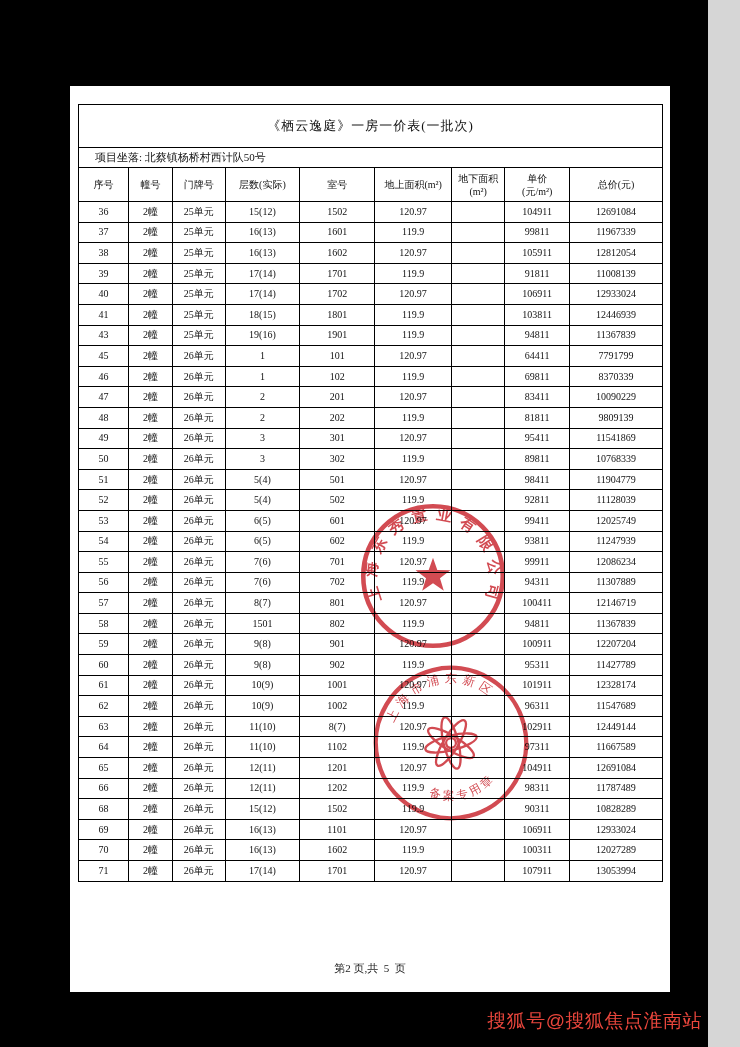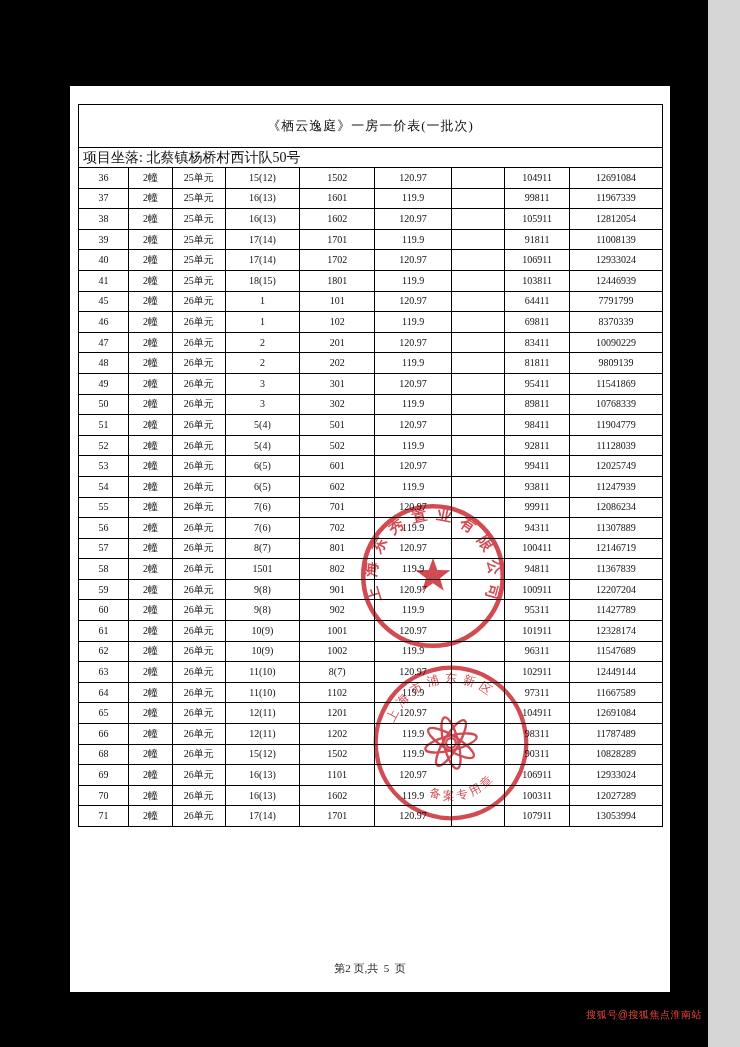--- a/index.html
+++ b/index.html
@@ -39,22 +39,22 @@
   .title-row th{
     height:42px;
     font-size:13px;
     letter-spacing:1px;
     font-weight:normal;
   }
   .project-row th{
     height:19px;
     text-align:left;
     font-weight:normal;
-    font-size:14px;
-    padding-left:4px;
+    font-size:11px;
+    padding-left:16px;
   }
   .header-row th{
     height:33px;
     font-weight:normal;
     white-space:pre-line;
     line-height:1.3;
   }
   .price-table tbody td{
     height:19.6px;
     line-height:1;
@@ -65,21 +65,21 @@
     bottom:16px;
     text-align:center;
     font-size:11px;
     color:#222;
     white-space:pre;
   }
   .watermark{
     position:absolute;
     right:6px;
     top:1008px;
-    font-size:10px;
+    font-size:19px;
     font-family:"Liberation Sans","DejaVu Sans",sans-serif;
     color:#e9463c;
     font-weight:500;
     letter-spacing:.5px;
   }
   .stamp{
     position:absolute;
     color:#c8232c;
     opacity:.82;
     mix-blend-mode:multiply;
@@ -107,20 +107,33 @@
         <col style="width:11.1%">
         <col style="width:15.9%">
       </colgroup>
       <thead>
         <tr class="title-row">
           <th colspan="9">《栖云逸庭》一房一价表(一批次)</th>
         </tr>
         <tr class="project-row">
           <th colspan="9">项目坐落: 北蔡镇杨桥村西计队50号</th>
         </tr>
+        <tr class="header-row" id="header-row">
+            <th>序号</th>
+            <th>幢号</th>
+            <th>门牌号</th>
+            <th>层数(实际)</th>
+            <th>室号</th>
+            <th>地上面积(m²)</th>
+            <th>地下面积
+(m²)</th>
+            <th>单价
+(元/m²)</th>
+            <th>总价(元)</th>
+          </tr>
       </thead>
       <tbody id="table-body">
           <tr>
             <td>36</td>
             <td>2幢</td>
             <td>25单元</td>
             <td>15(12)</td>
             <td>1502</td>
             <td>120.97</td>
             <td></td>
@@ -174,20 +187,31 @@
           <tr>
             <td>41</td>
             <td>2幢</td>
             <td>25单元</td>
             <td>18(15)</td>
             <td>1801</td>
             <td>119.9</td>
             <td></td>
             <td>103811</td>
             <td>12446939</td>
+          </tr>
+          <tr>
+            <td>43</td>
+            <td>2幢</td>
+            <td>25单元</td>
+            <td>19(16)</td>
+            <td>1901</td>
+            <td>119.9</td>
+            <td></td>
+            <td>94811</td>
+            <td>11367839</td>
           </tr>
           <tr>
             <td>45</td>
             <td>2幢</td>
             <td>26单元</td>
             <td>1</td>
             <td>101</td>
             <td>120.97</td>
             <td></td>
             <td>64411</td>

